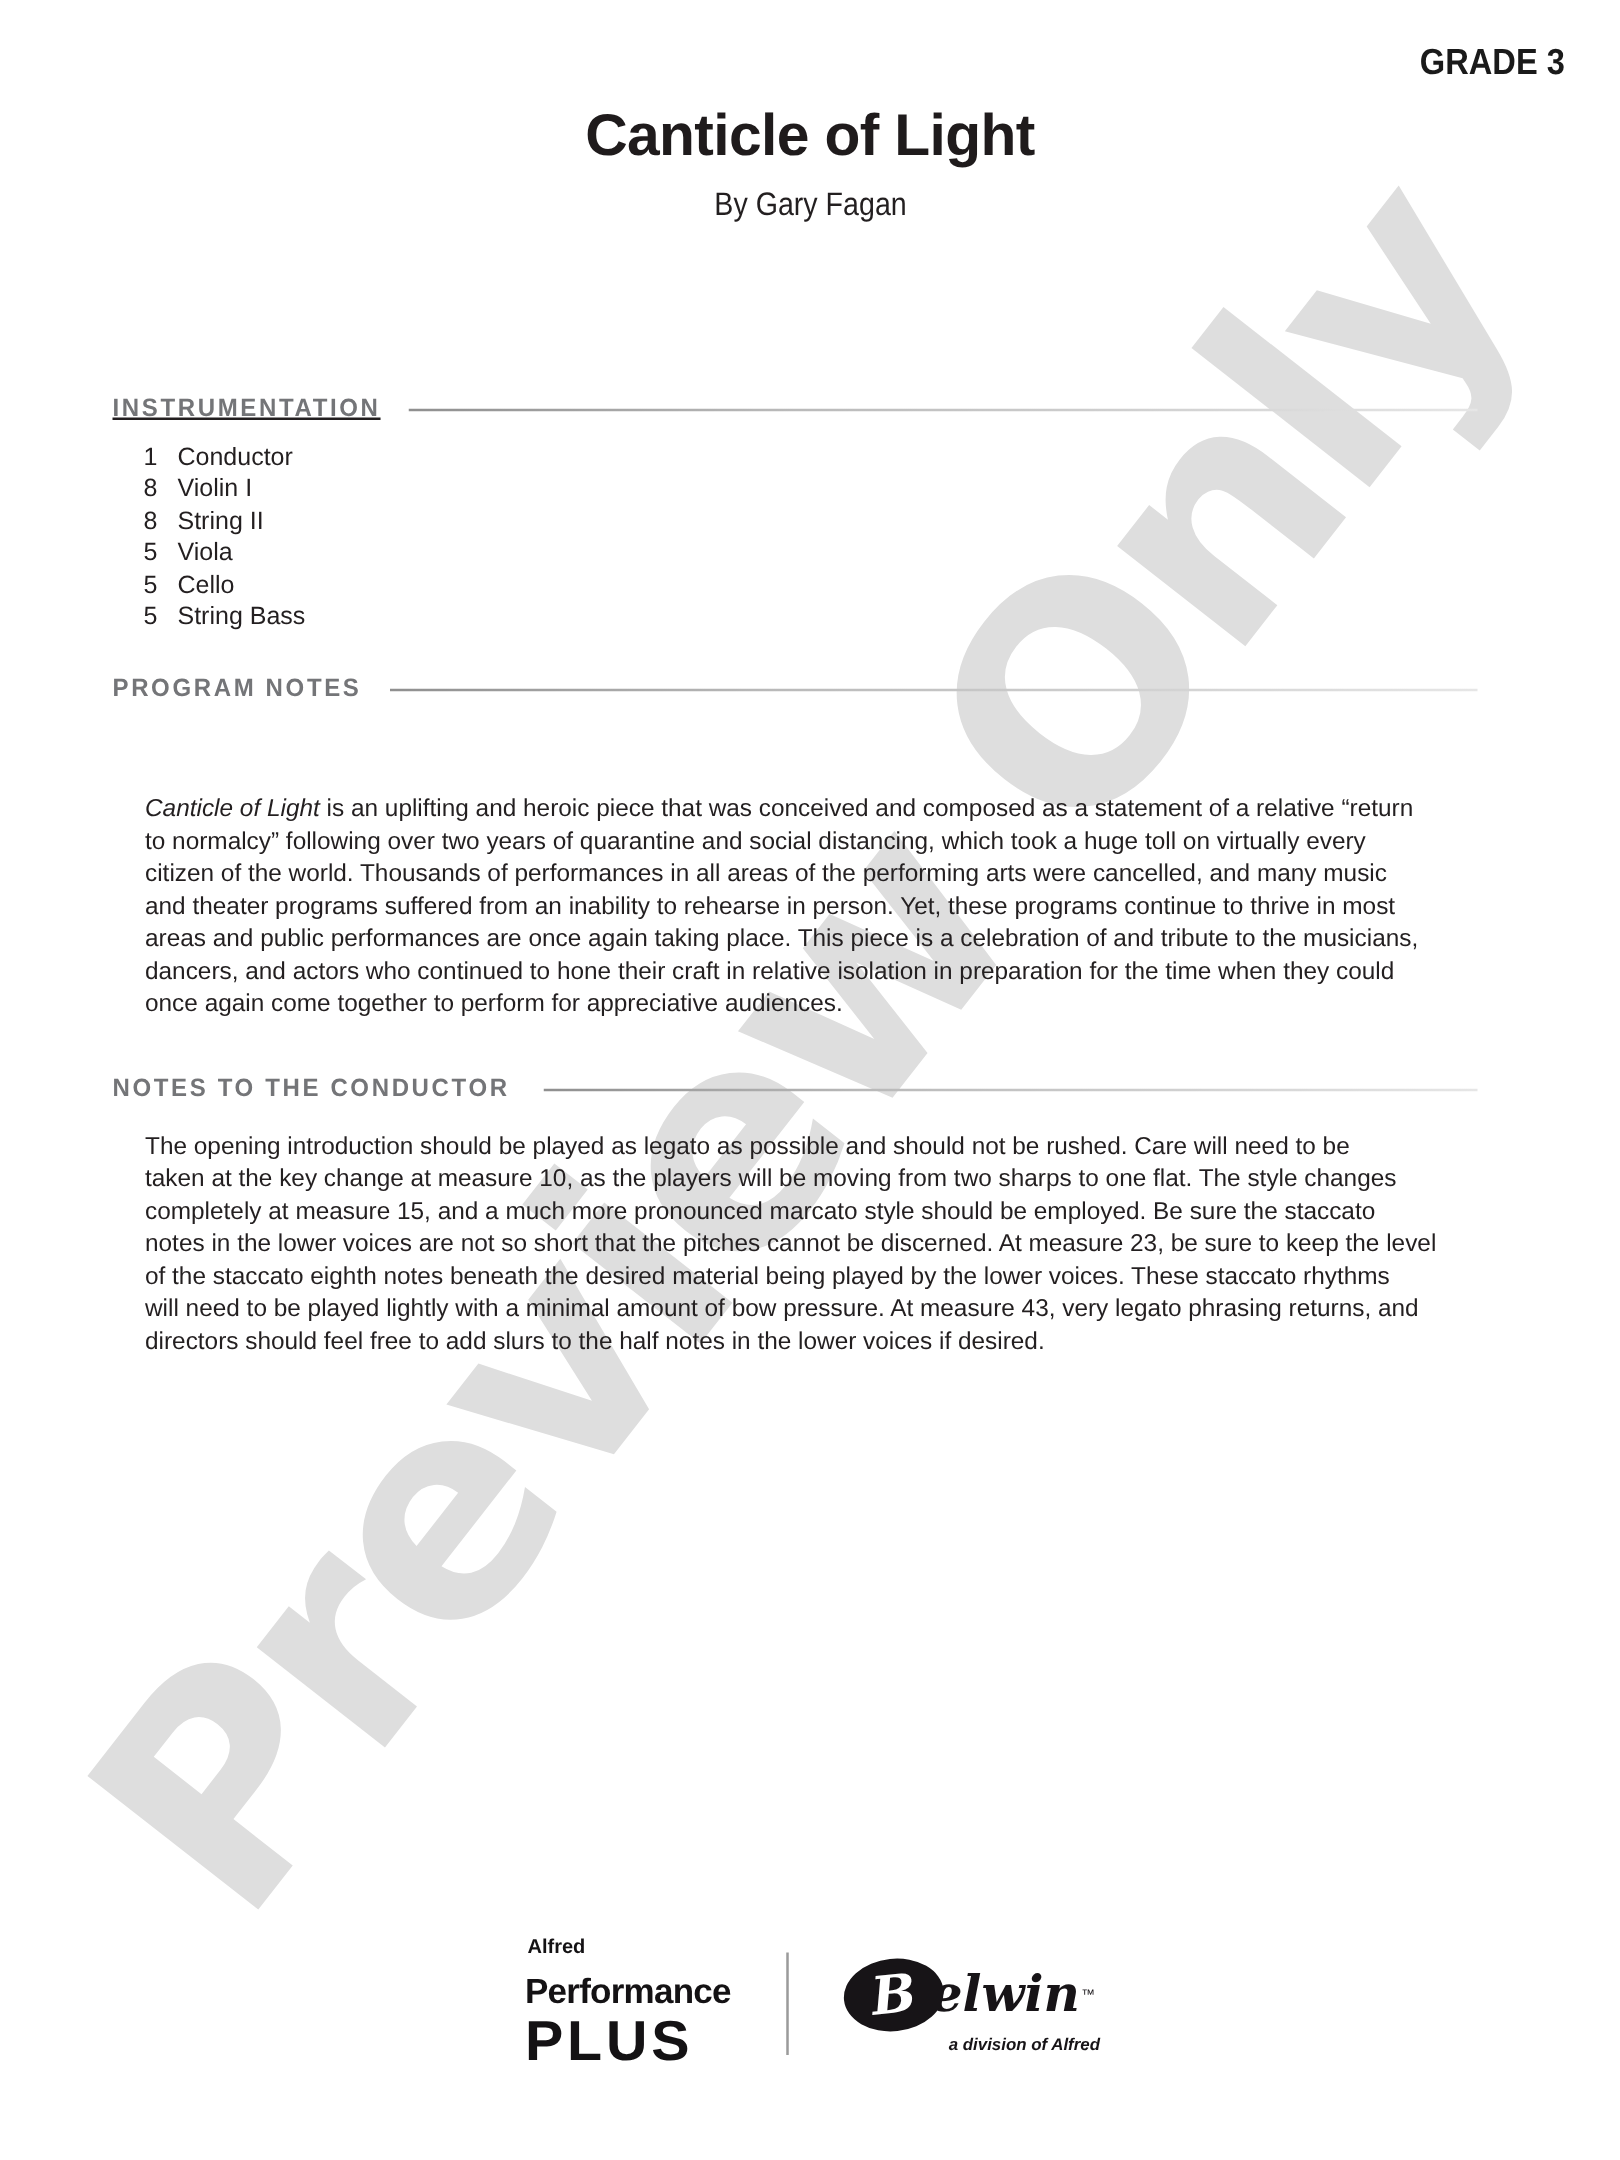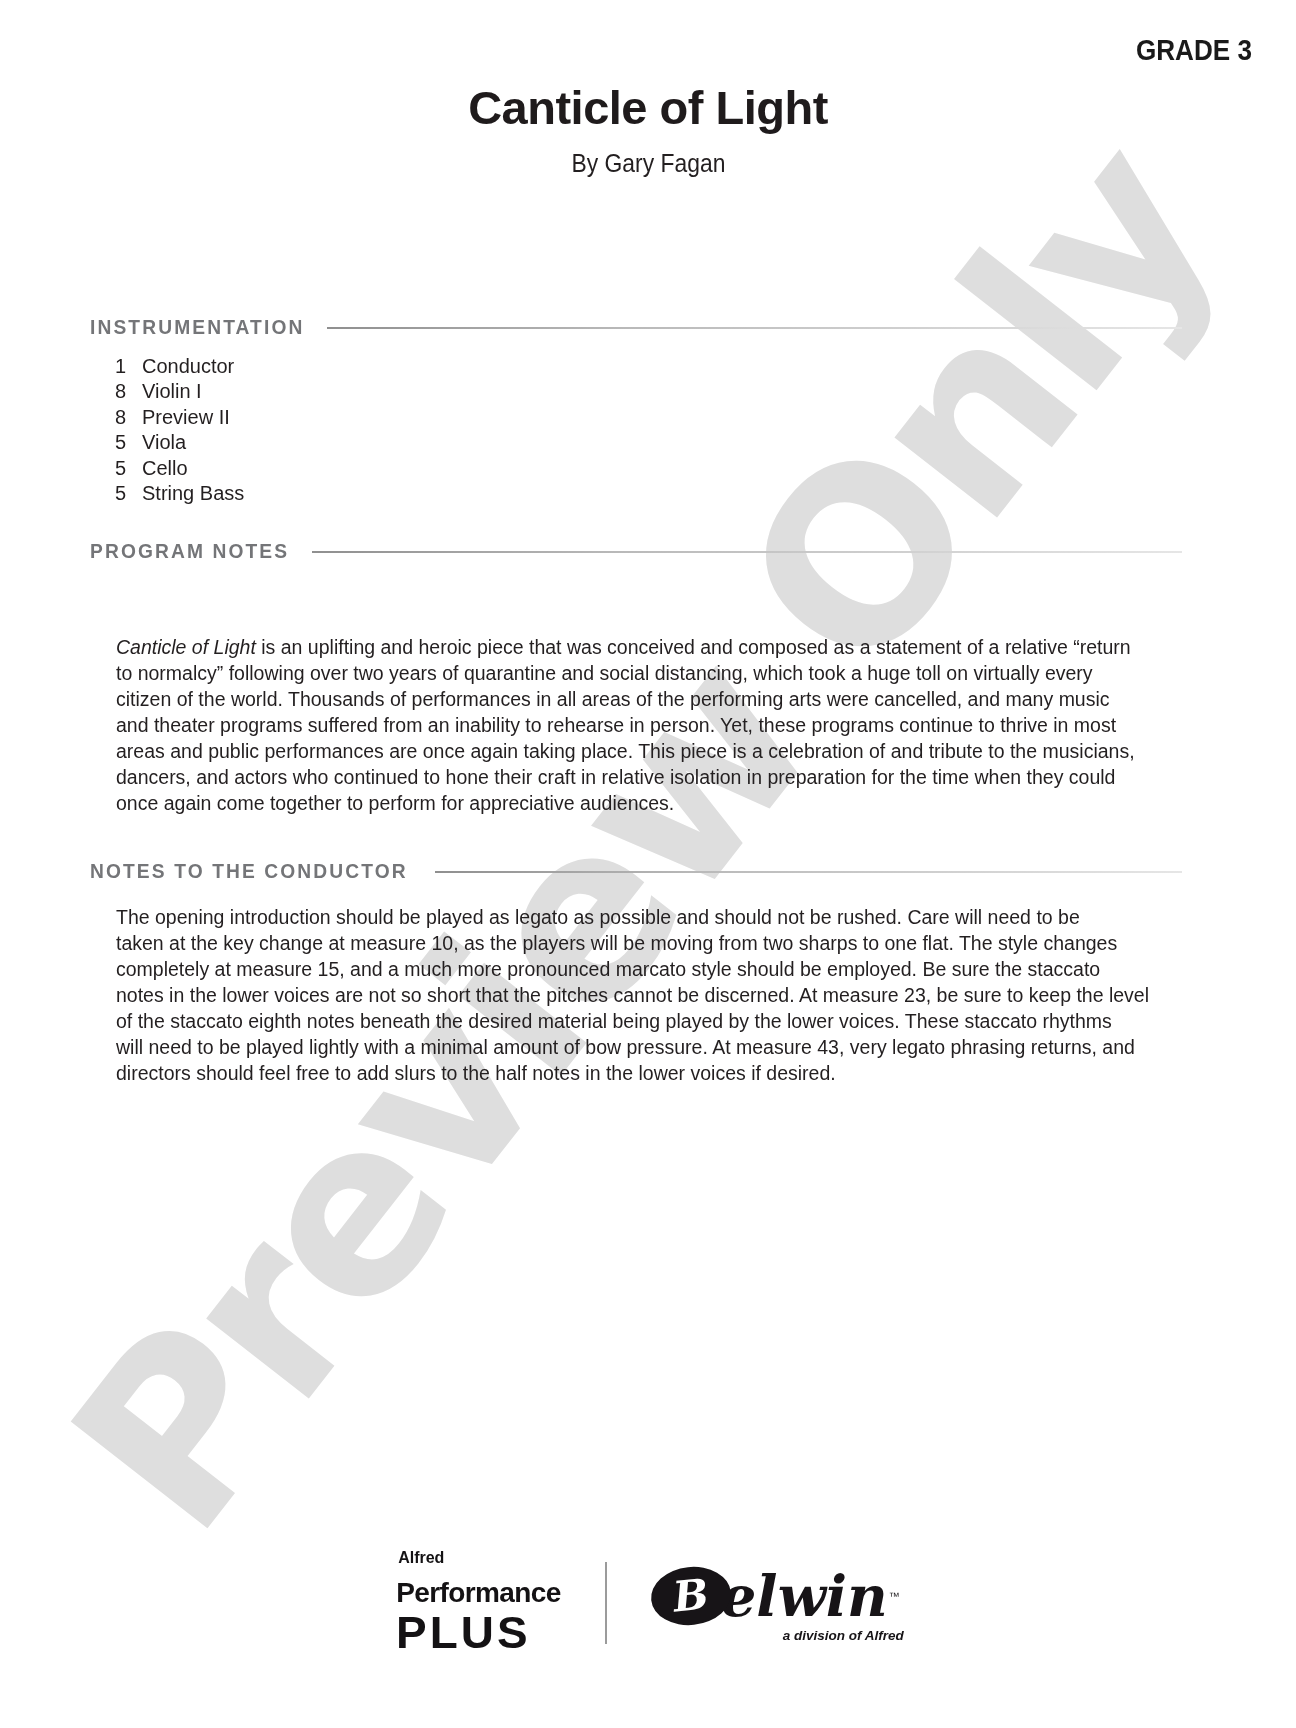--- a/index.html
+++ b/index.html
@@ -17,21 +17,21 @@
   .title{position:absolute;top:80px;left:0;width:100%;text-align:center;z-index:1;
          font-size:47px;font-weight:700;letter-spacing:-0.5px;color:#1f1b1c;}
   .byline{position:absolute;top:148px;left:0;width:100%;text-align:center;z-index:1;font-size:26px;}
   .byline>span{display:inline-block;transform:scaleX(0.88);}
   
   .sec-head{position:absolute;left:90px;right:114px;display:flex;align-items:center;z-index:1;}
   .sec-label{font-size:20px;font-weight:700;letter-spacing:2.2px;color:#747578;
              transform:scaleX(0.96);transform-origin:0 50%;white-space:nowrap;}
   .sec-line{flex:1;height:2px;margin-left:14px;
             background:linear-gradient(to right,#8f8f8f 0%,#b9b9b9 35%,#e6e6e6 100%);}
-  #sec-instr{top:316px;}
+  #sec-instr{top:316px;text-decoration:underline;}
   #sec-prog{top:540px;}
   #sec-cond{top:860px;}
   
   .instr{position:absolute;left:104px;top:354px;z-index:1;font-size:20px;line-height:25.4px;}
   .instr-row{display:flex;}
   .instr-qty{width:22px;text-align:right;margin-right:16px;}
   
   .para{position:absolute;left:116px;width:1080px;z-index:1;font-size:19.5px;line-height:26px;}
   #prog-body{top:634px;}
   #cond-body{top:904px;}
@@ -44,21 +44,21 @@
   .pp-alfred{font-size:16px;font-weight:700;margin:0 0 13px 2px;}
   .pp-perf{font-size:28px;font-weight:700;letter-spacing:-0.6px;margin-bottom:3px;}
   .pp-plus{font-size:45px;font-weight:700;letter-spacing:3px;transform:scaleX(1.02);transform-origin:0 50%;}
   .footer-div{width:2px;height:82px;background:#9b9b9b;}
   .belwin{position:relative;display:flex;align-items:center;padding-bottom:14px;}
   .belwin-oval{width:80px;height:58px;background:#171417;border-radius:50%;
                display:flex;align-items:center;justify-content:center;transform:rotate(-6deg);}
   .belwin-oval span{font-family:"DejaVu Serif",serif;font-style:italic;font-weight:700;
                     font-size:42px;color:#fff;line-height:1;}
   .belwin-script{font-family:"DejaVu Serif",serif;font-style:italic;font-weight:700;
-                 font-size:56px;margin-left:-10px;color:#171417;line-height:1;text-align:center;}
+                 font-size:40px;margin-left:-10px;color:#171417;line-height:1;text-align:center;}
   .belwin-tm{font-size:11px;vertical-align:top;margin-left:1px;color:#171417;}
   .belwin-tag{position:absolute;right:-4px;bottom:-4px;font-style:italic;font-weight:700;
               font-size:13.5px;color:#171417;white-space:nowrap;}
 </style>
 </head>
 <body>
 
 <div class="page">
 
   <div class="watermark">Preview Only</div>
@@ -78,21 +78,21 @@
       <div class="instr-row">
       <span class="instr-qty">1</span>
       <span class="instr-name">Conductor</span>
     </div>
       <div class="instr-row">
       <span class="instr-qty">8</span>
       <span class="instr-name">Violin I</span>
     </div>
       <div class="instr-row">
       <span class="instr-qty">8</span>
-      <span class="instr-name">Preview II</span>
+      <span class="instr-name">String II</span>
     </div>
       <div class="instr-row">
       <span class="instr-qty">5</span>
       <span class="instr-name">Viola</span>
     </div>
       <div class="instr-row">
       <span class="instr-qty">5</span>
       <span class="instr-name">Cello</span>
     </div>
       <div class="instr-row">

